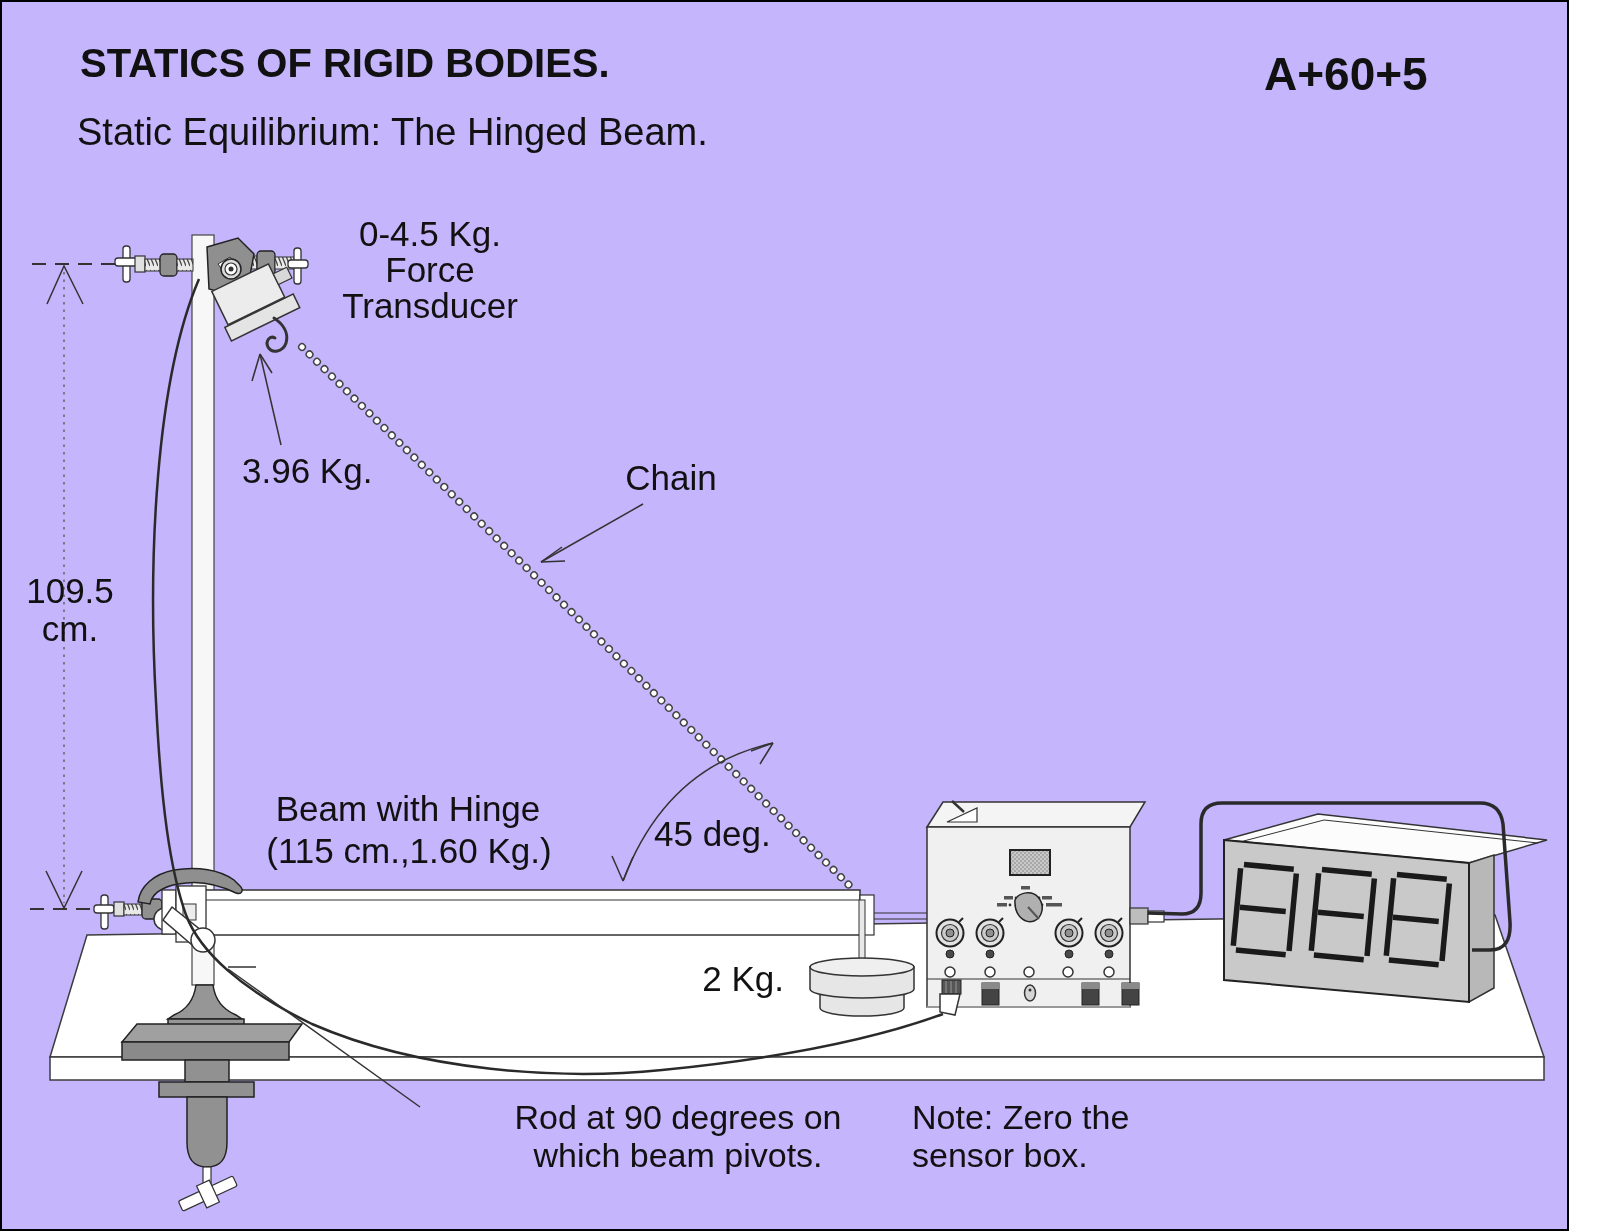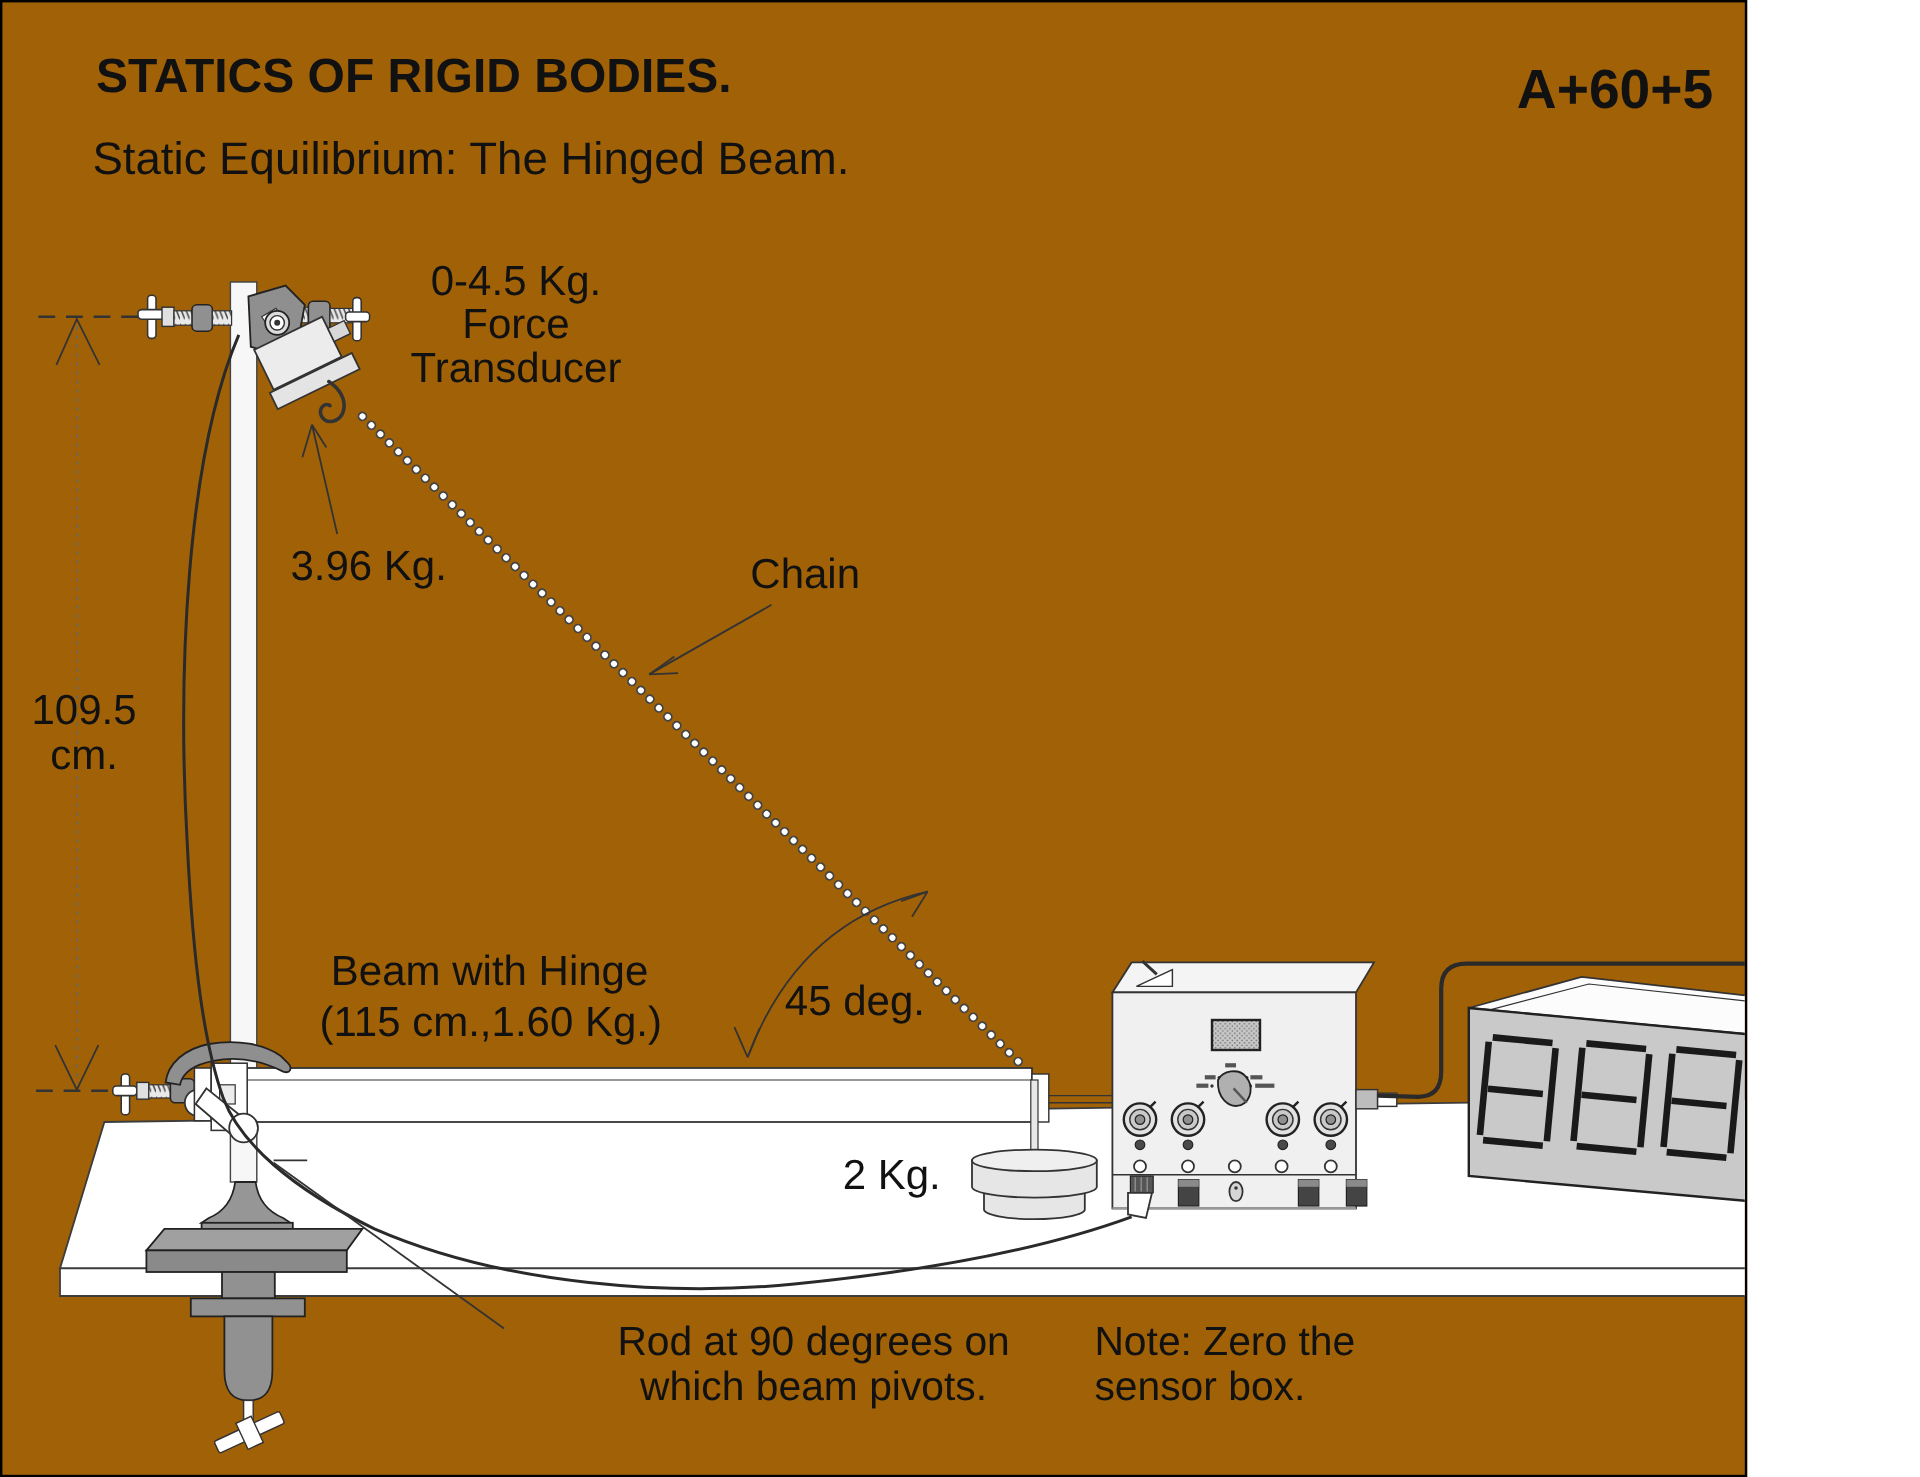--- a/index.html
+++ b/index.html
@@ -1,18 +1,18 @@
 <!DOCTYPE html>
 <html><head>
 <meta charset="utf-8">
 <style>
   html,body { margin:0; padding:0; background:#fff; }
   .frame {
-    position:relative; width:1456px; height:1231px;
-    border:2px solid #000; box-sizing:border-box; background:#a16207;
+    position:relative; width:1569px; height:1231px;
+    border:2px solid #000; box-sizing:border-box; background:#c4b5fd;
     font-family:"Liberation Sans", sans-serif; overflow:hidden;
   }
   svg { display:block; }
   text { font-family:"Liberation Sans", sans-serif; fill:#111; }
   .title    { font-size:40px; font-weight:bold; }
   .subtitle { font-size:38px; }
   .code     { font-size:46px; font-weight:bold; }
   .lbl      { font-size:35px; }
   .lbl-sm   { font-size:34px; }
   .ln   { stroke:#333; stroke-width:1.5; fill:none; }

